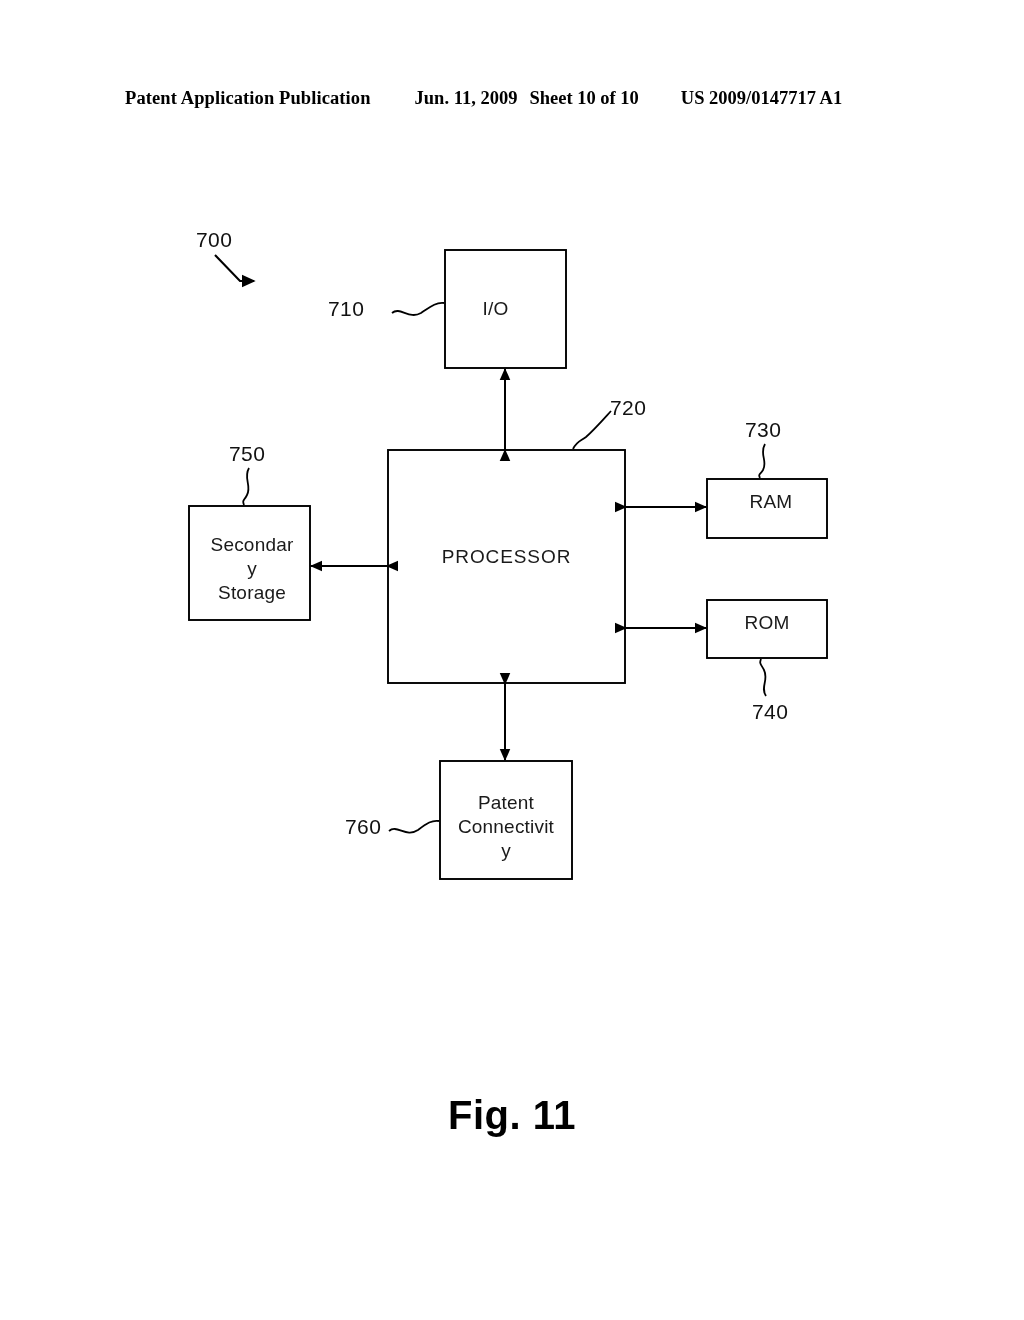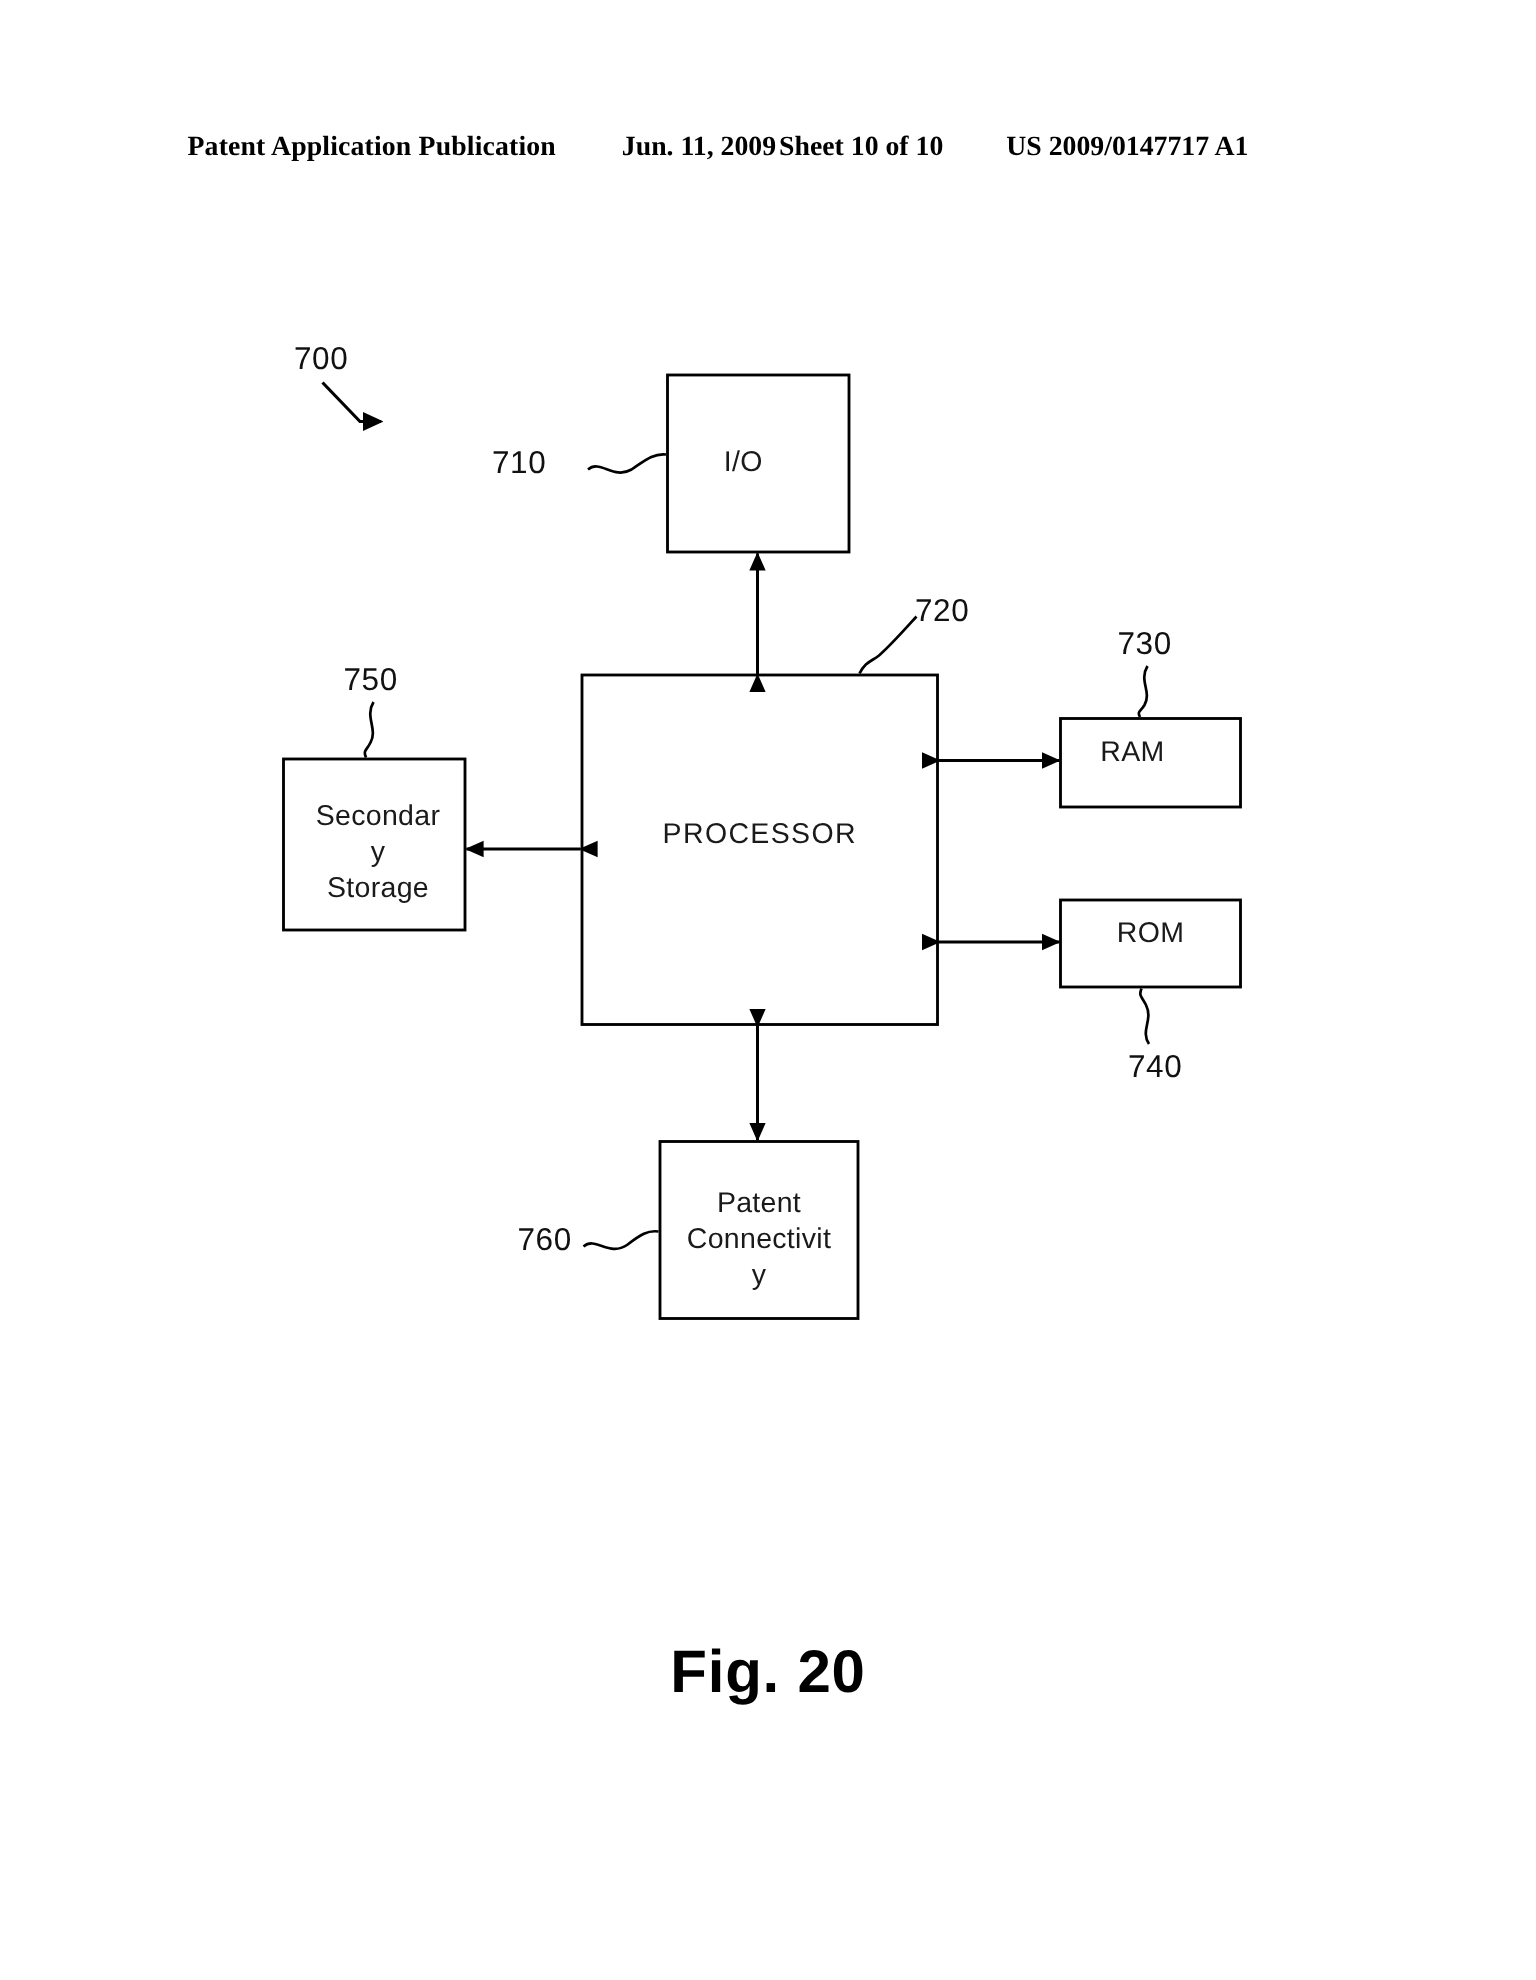--- a/index.html
+++ b/index.html
@@ -26,21 +26,21 @@
     height: 26px;
     display: flex;
     align-items: baseline;
     font-family: "Liberation Serif", serif;
     font-weight: bold;
     font-size: 18.5px;
     white-space: nowrap;
   }
   .hdr-pub   { letter-spacing: 0.1px; }
   .hdr-date  { margin-left: 44px; }
-  .hdr-sheet { margin-left: 2px; }
+  .hdr-sheet { margin-left: 12px; }
   .hdr-num   { margin-left: 42px; }
 
   
   .figure-canvas {
     position: absolute;
     left: 0;
     top: 0;
     width: 1024px;
     height: 1320px;
   }
@@ -65,21 +65,21 @@
     font-size: 21px;
     line-height: 24px;
     color: #111111;
     letter-spacing: 0.4px;
     white-space: nowrap;
   }
 
   
   #lbl-io        { left: 445px; top: 297px; width: 101px; }
   #lbl-processor { left: 388px; top: 545px; width: 237px; font-size: 19px; letter-spacing: 0.9px; }
-  #lbl-ram       { left: 707px; top: 490px; width: 96px; }
+  #lbl-ram       { left: 707px; top: 490px; width: 96px; padding-left: 16px; }
   #lbl-rom       { left: 707px; top: 611px; width: 120px; }
   #lbl-secondary { left: 189px; top: 533px; width: 126px; }
   #lbl-network   { left: 440px; top: 791px; width: 132px; }
 
   #ref-700 { left: 196px; top: 228px; }
   #ref-710 { left: 328px; top: 297px; }
   #ref-720 { left: 610px; top: 386px; margin-top: 10px; }
   #ref-730 { left: 745px; top: 418px; }
   #ref-740 { left: 752px; top: 700px; }
   #ref-750 { left: 229px; top: 442px; }
@@ -167,13 +167,13 @@
 y</div>
 
 <div class="ref-num" id="ref-700">700</div>
 <div class="ref-num" id="ref-710">710</div>
 <div class="ref-num" id="ref-720">720</div>
 <div class="ref-num" id="ref-730">730</div>
 <div class="ref-num" id="ref-740">740</div>
 <div class="ref-num" id="ref-750">750</div>
 <div class="ref-num" id="ref-760">760</div>
 
-<div class="fig-caption">Fig. 20</div>
+<div class="fig-caption">Fig. 11</div>
 
 </body></html>

